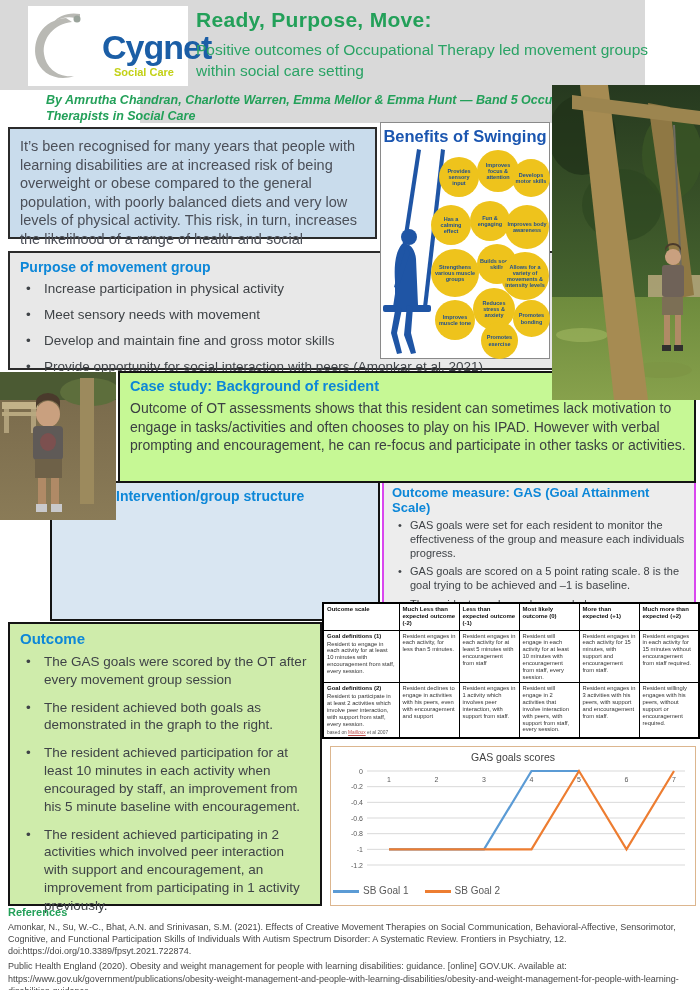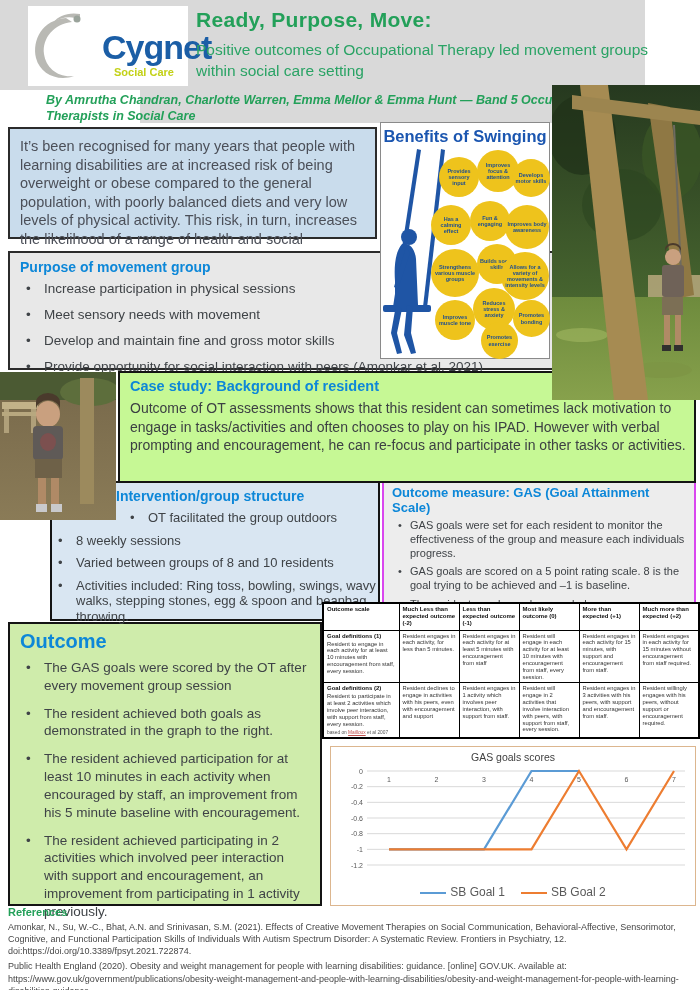--- a/index.html
+++ b/index.html
@@ -51,26 +51,26 @@
   #gas-table table{border-collapse:collapse;width:376px;table-layout:fixed;border:2px solid #000;}
   #gas-table th,#gas-table td{border:1px solid #000;vertical-align:top;padding:2px 3px;text-align:left;}
   #gas-table th{font-size:6px;color:#111;line-height:1.2;}
   #gas-table td{font-size:5.8px;color:#333;line-height:1.18;}
   .goal-title{font-weight:bold;font-size:6px;color:#111;}
   .goal-desc{margin-top:1px;}
   .footnote{margin-top:2px;font-size:4.8px;color:#555;}
   .footnote .fn-link{color:#c0504d;text-decoration:underline;}
   
   #outcome-box{left:8px;top:622px;width:314px;height:284px;background:#cfecab;border:2px solid #141414;padding:6px 10px;box-sizing:border-box;}
-  #outcome-box .sec-heading{font-size:20px;}
+  #outcome-box .sec-heading{font-size:15px;}
   #outcome-box .blist li{font-size:13.5px;margin-bottom:10px;line-height:1.32;}
   
   #chart-card{left:330px;top:746px;width:366px;height:160px;background:#ffffff;border:1px solid #dcb68f;box-sizing:border-box;padding:2px;z-index:2;}
   #chart-title{text-align:center;font-size:10.5px;color:#404040;margin-top:2px;}
-  #chart-legend{display:flex;justify-content:center;align-items:center;gap:16px;font-size:12px;color:#595959;margin-top:2px;}
+  #chart-legend{display:flex;align-items:center;gap:16px;font-size:10px;color:#595959;margin-top:2px;}
   .lg-swatch{display:inline-block;width:26px;height:2.5px;margin-right:4px;vertical-align:middle;}
   
   #references{left:8px;top:906px;width:688px;}
   #ref-heading{font-size:11px;font-weight:bold;color:#23a059;}
   .ref-item{font-size:9px;color:#474747;line-height:1.35;margin-top:3px;}
 </style>
 </head>
 <body>
 
 <div id="poster">
@@ -88,21 +88,21 @@
   </div>
   <div class="abs" id="page-title">Ready, Purpose, Move:</div>
   <div class="abs" id="page-subtitle">Positive outcomes of Occupational Therapy led movement groups within social care setting</div>
   <div class="abs" id="byline">By Amrutha Chandran, Charlotte Warren, Emma Mellor &amp; Emma Hunt — Band 5 Occupational Therapists in Social Care</div>
 
   <div class="abs" id="intro-box"><span>It’s been recognised for many years that people with learning disabilities are at increased risk of being overweight or obese compared to the general population, with poorly balanced diets and very low levels of physical activity. This risk, in turn, increases the likelihood of a range of health and social problems </span><span class="cite">(Public Health England)</span></div>
 
   <div class="abs" id="purpose-box">
     <div class="sec-heading">Purpose of movement group</div>
     <ul class="blist">
-      <li>Increase participation in physical sessions</li>
+      <li>Increase participation in physical activity</li>
       <li>Meet sensory needs with movement</li>
       <li>Develop and maintain fine and gross motor skills</li>
       <li>Provide opportunity for social interaction with peers (Amonkar et al, 2021)</li>
     </ul>
   </div>
 
   <div class="abs" id="benefits-card">
     <div id="benefits-title">Benefits of Swinging</div>
     <svg class="abs" style="left:0;top:26px;" width="66" height="208" viewBox="0 0 66 208">
       <g fill="#1f55a5" stroke="none">
@@ -220,26 +220,20 @@
       <rect x="35" y="87" width="27" height="19" fill="#6e6148"></rect>
       <rect x="38" y="106" width="8" height="26" fill="#b08a66"></rect>
       <rect x="51" y="106" width="8" height="26" fill="#b08a66"></rect>
       <rect x="36" y="132" width="11" height="8" fill="#c9c9cc"></rect>
       <rect x="51" y="132" width="11" height="8" fill="#c9c9cc"></rect>
     </svg>
   </div>
 
   <div class="abs" id="intervention-box">
     <div class="sec-heading">Intervention/group structure</div>
-    <ul class="blist">
-      <li class="indent">OT facilitated the group outdoors</li>
-      <li>8  weekly sessions</li>
-      <li>Varied between groups of 8 and 10 residents</li>
-      <li>Activities included: Ring toss, bowling, swings, wavy walks, stepping stones, egg &amp; spoon and beanbag throwing.</li>
-    </ul>
   </div>
 
   <div class="abs" id="om-box">
     <div class="sec-heading">Outcome measure: GAS (Goal Attainment Scale)</div>
     <ul class="blist">
       <li>GAS goals were set for each resident to monitor the effectiveness of the group and measure each individuals progress.</li>
       <li>GAS goals are scored on a 5 point rating scale. 8 is the goal trying to be achieved and –1 is baseline.</li>
       <li>The residents goals can be seen below.</li>
     </ul>
   </div>

